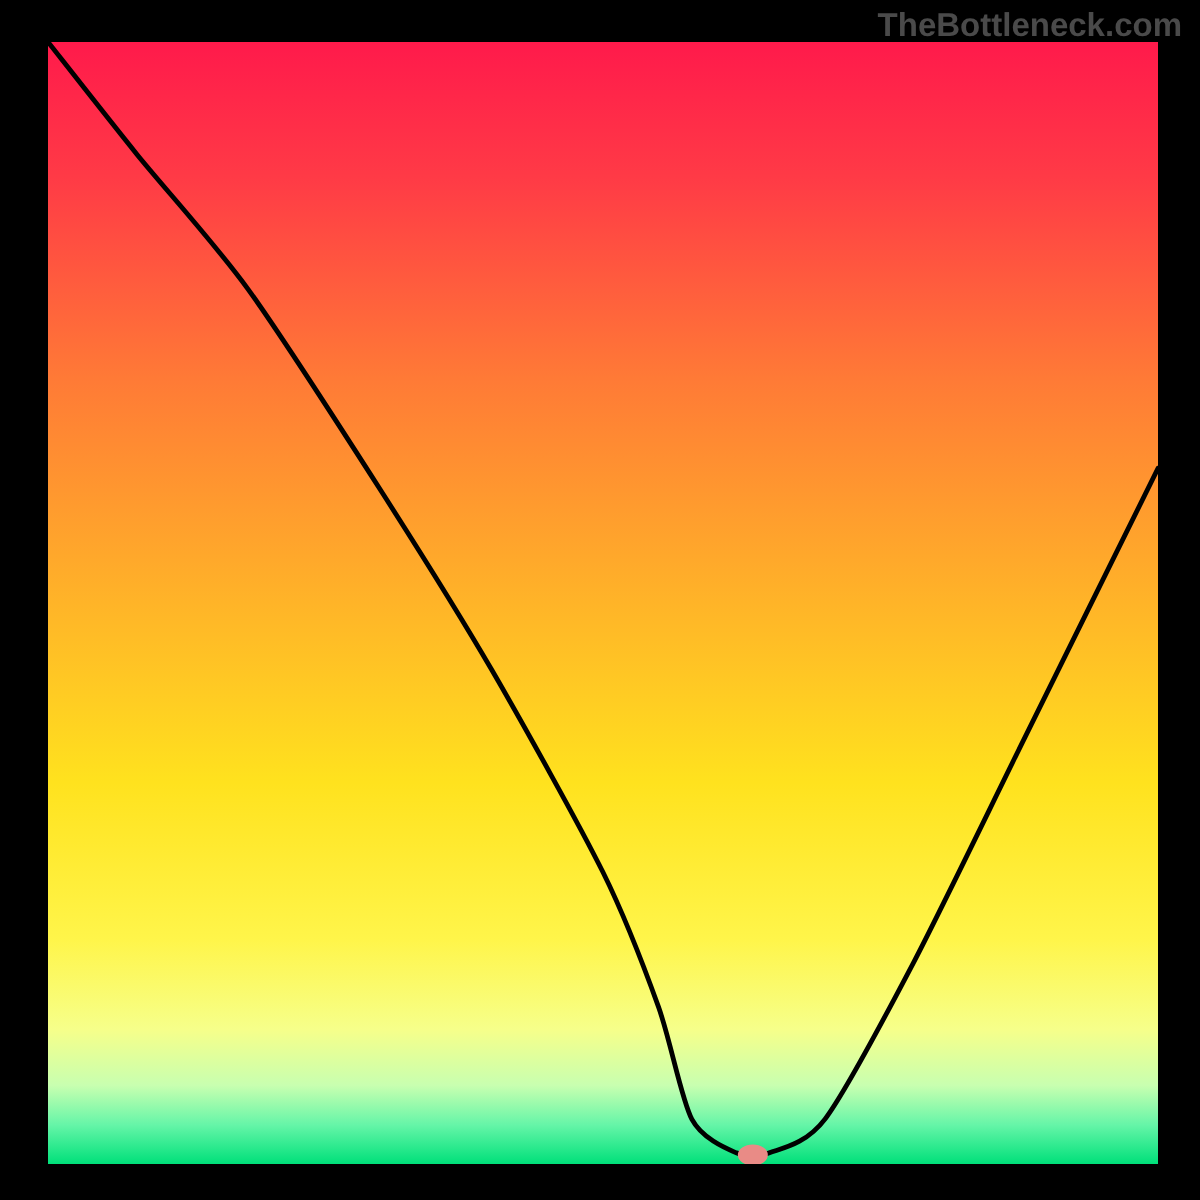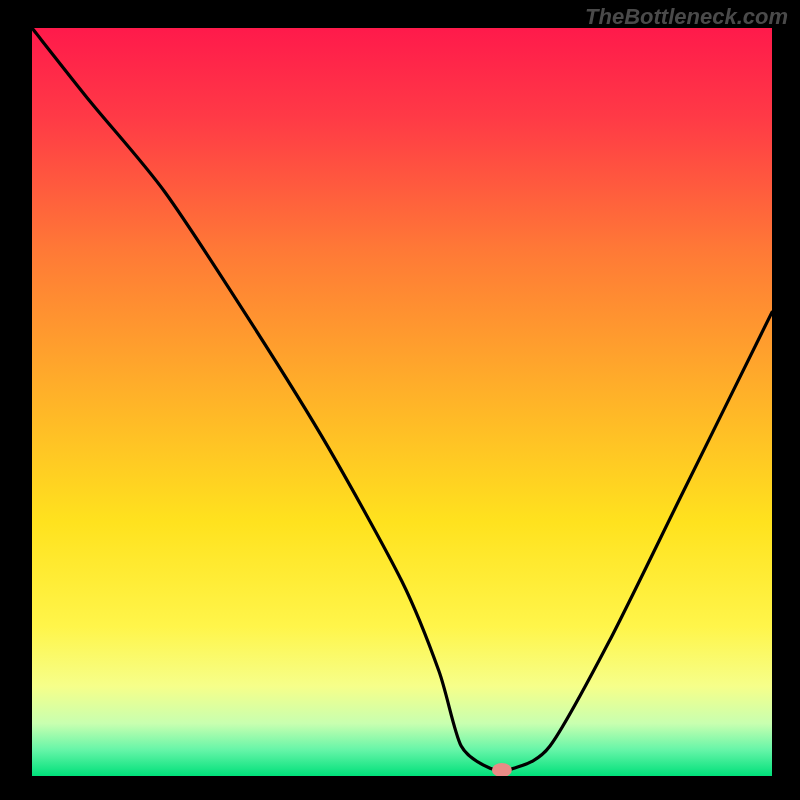--- a/index.html
+++ b/index.html
@@ -18,21 +18,20 @@
   }
   .watermark {
     position: absolute;
     top: 4px;
     right: 12px;
     color: #4a4a4a;
     font-size: 22px;
     font-weight: 600;
     z-index: 20;
     user-select: none;
-    font-style: italic;
   }
   .plot {
     position: absolute;
     left: 32px;
     top: 28px;
     width: 740px;
     height: 748px;
   }
   .plot svg {
     display: block;

